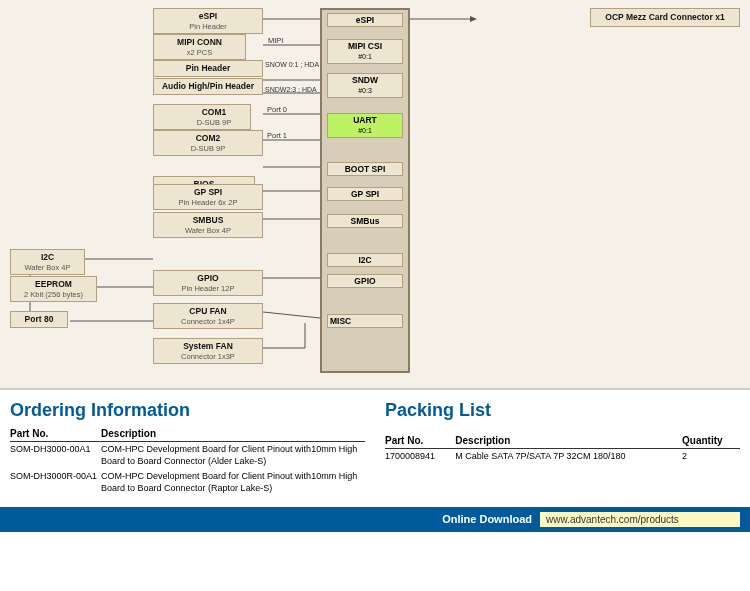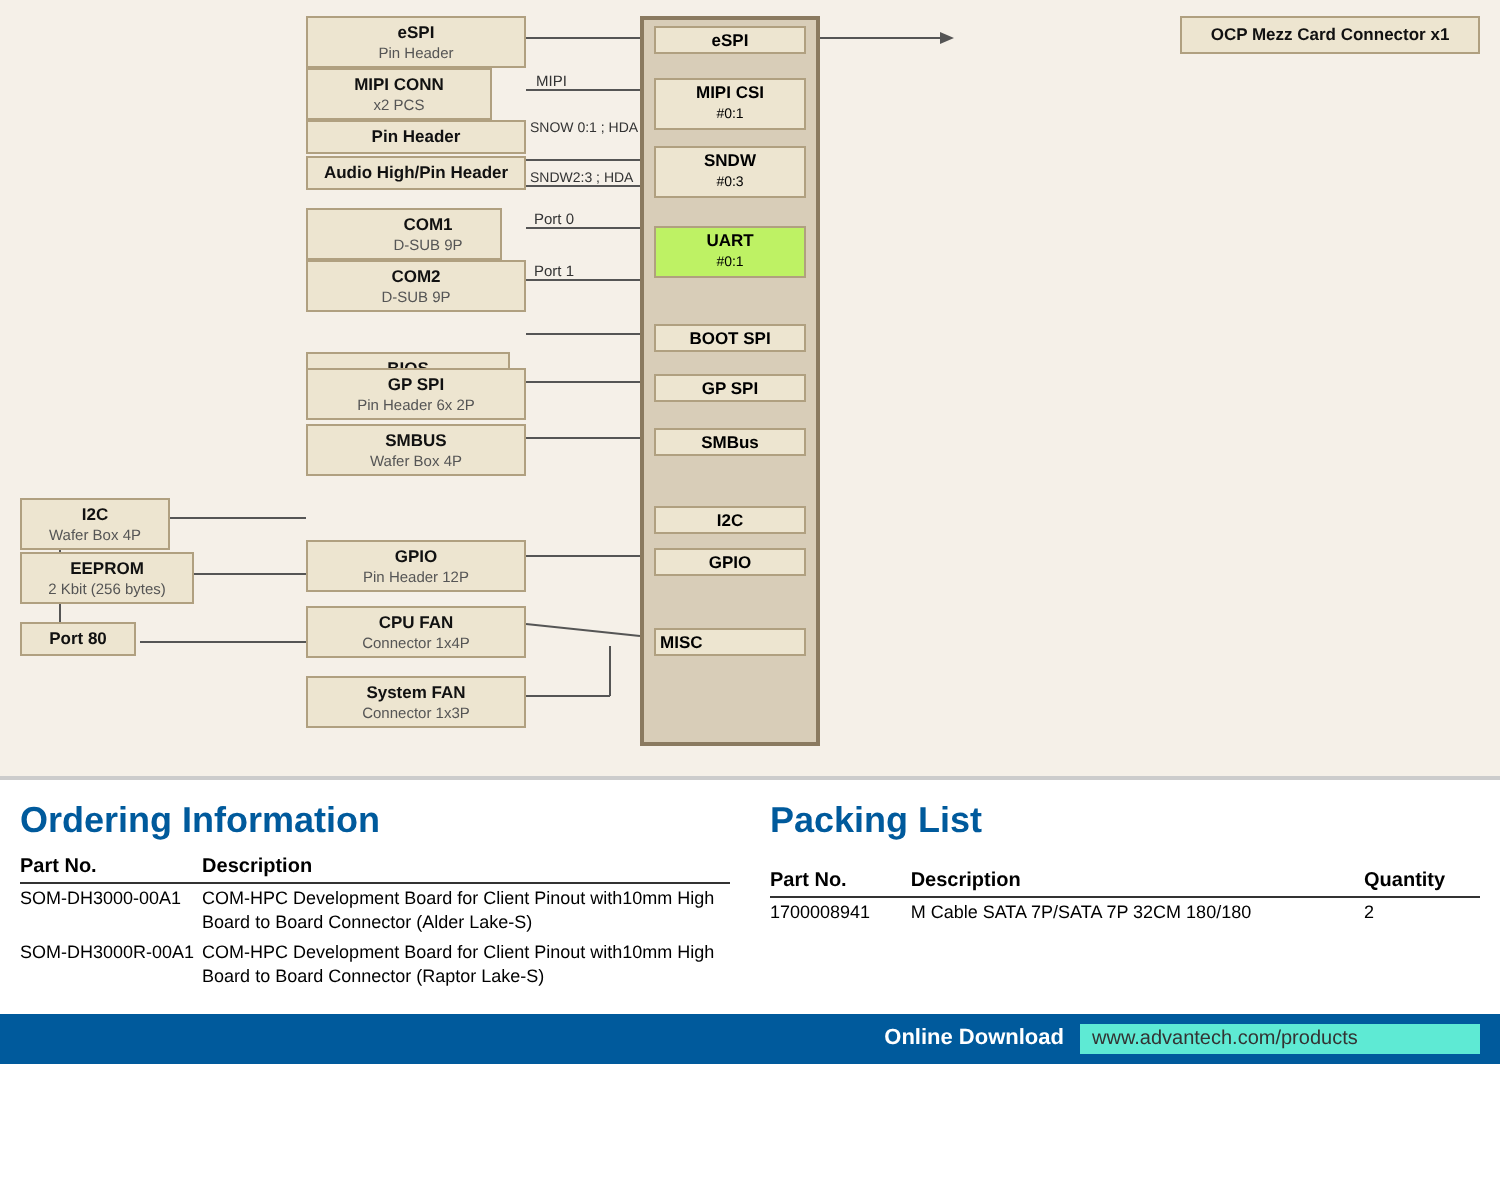--- a/index.html
+++ b/index.html
@@ -90,21 +90,21 @@
       padding: 5px 10px;
       gap: 8px;
     }
     .footer-label {
       color: #fff;
       font-size: 11px;
       font-weight: bold;
       white-space: nowrap;
     }
     .footer-url {
-      background: #5eead4;
+      background: #fef9c3;
       color: #333;
       font-size: 10px;
       padding: 2px 6px;
       min-width: 200px;
     }
 
     
     .diagram-wrapper {
       position: relative;
       width: 730px;

